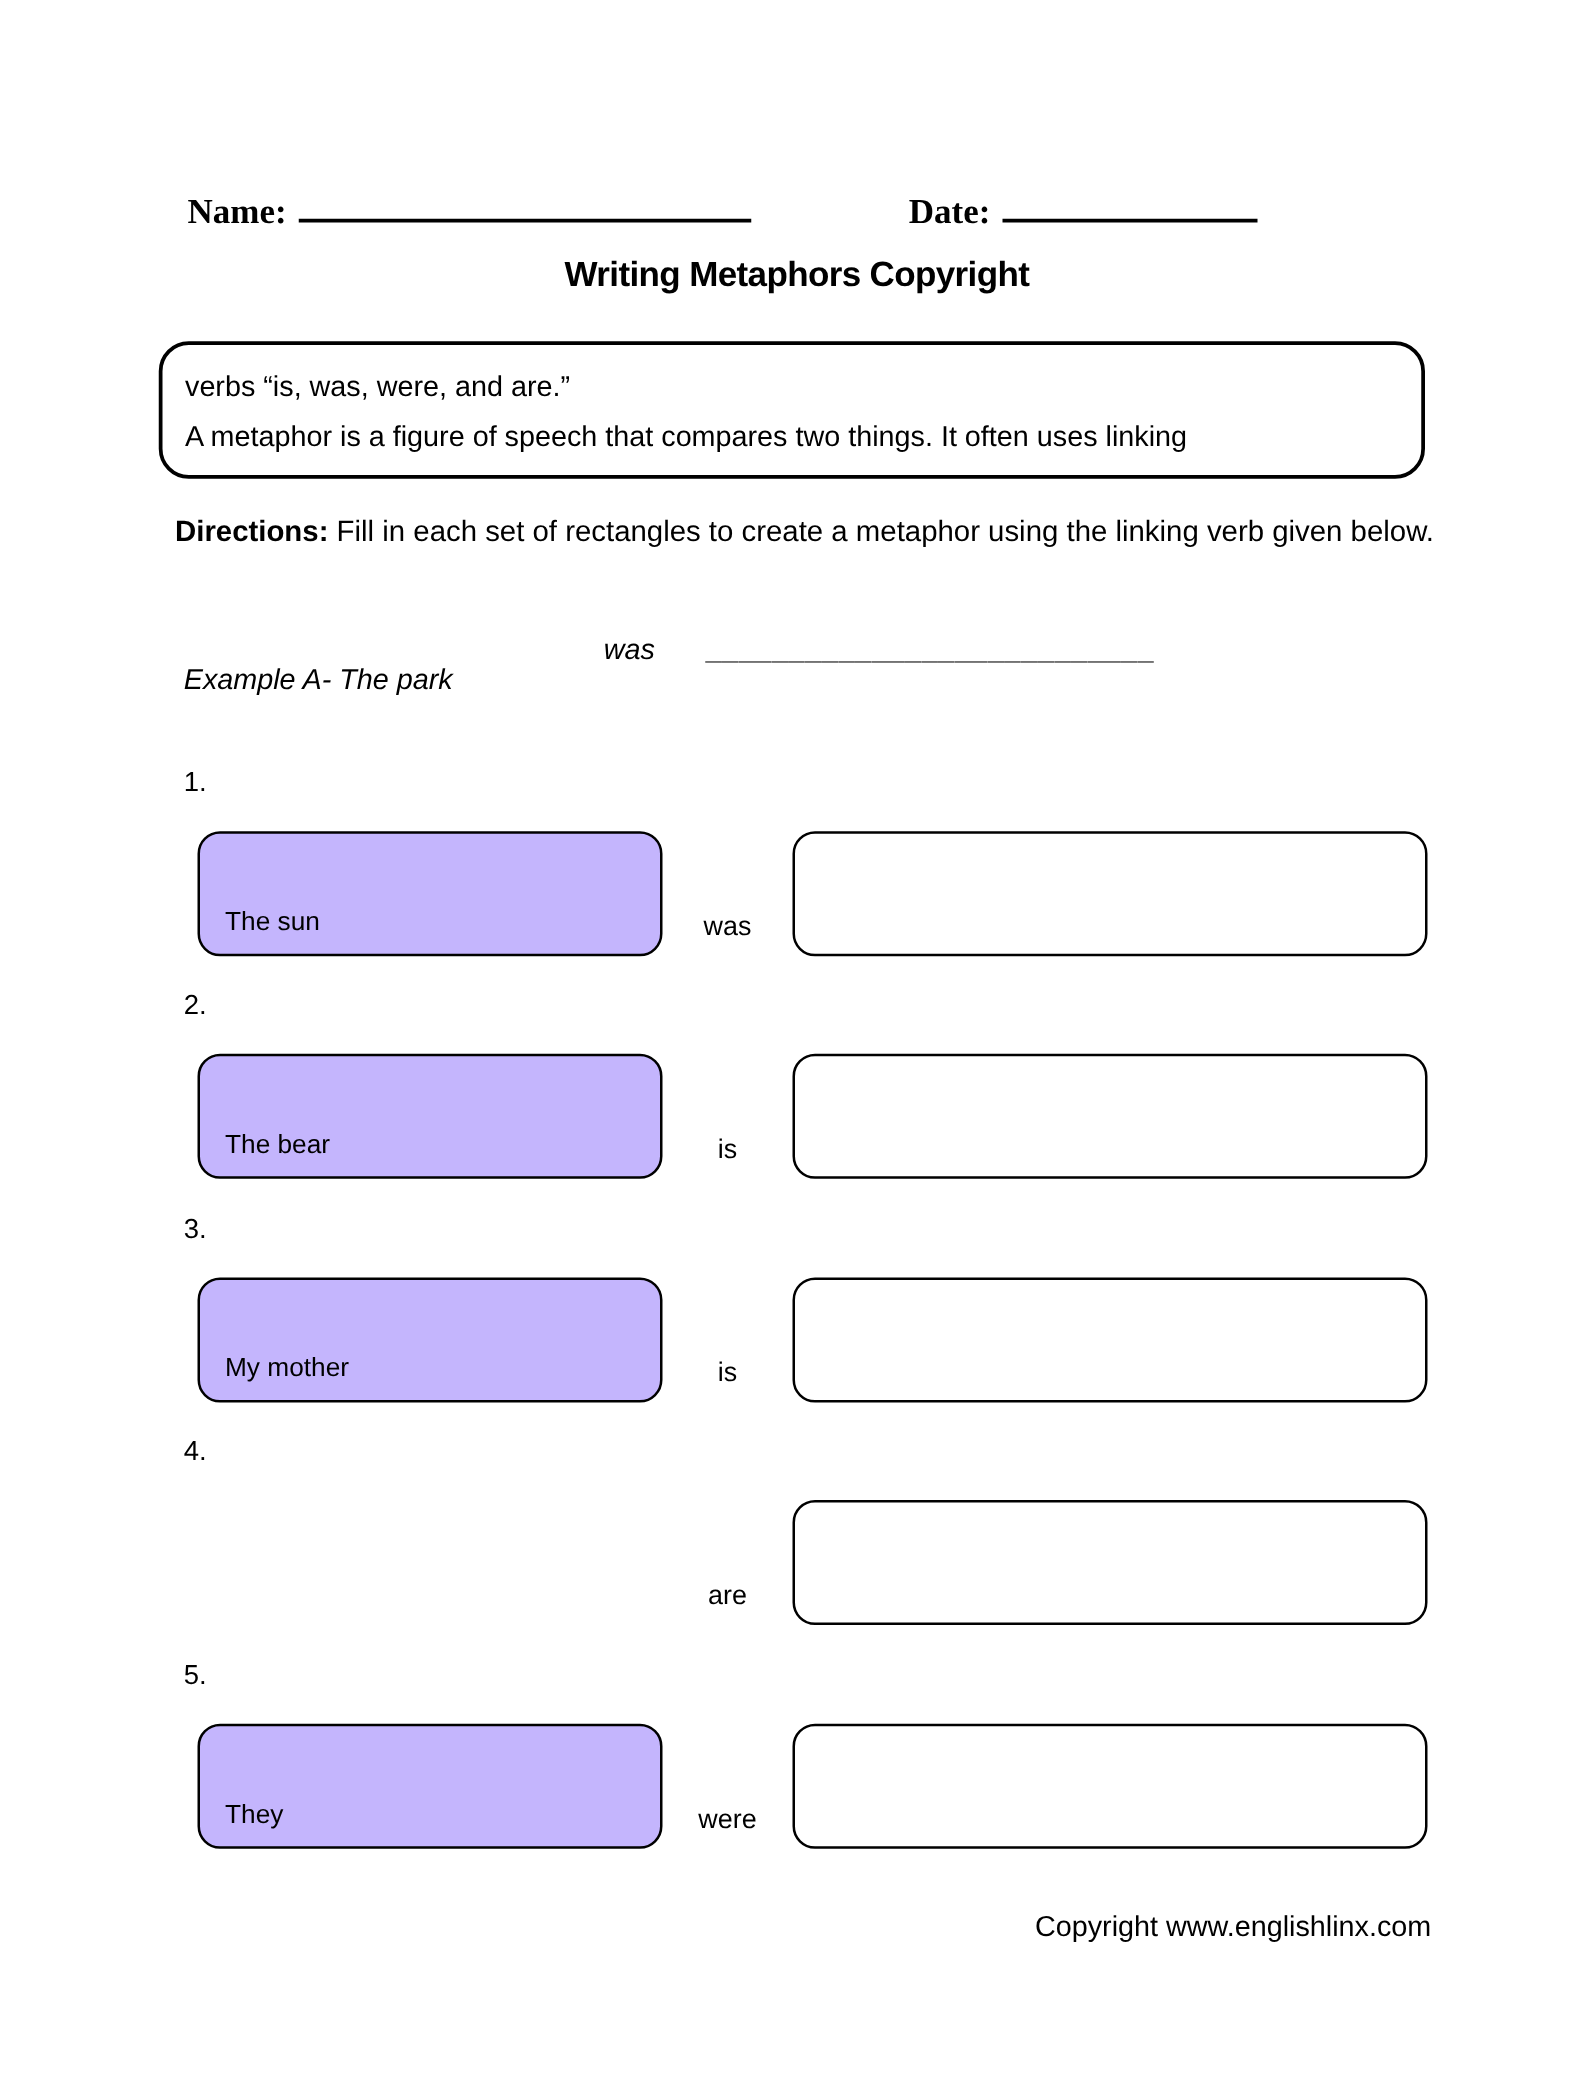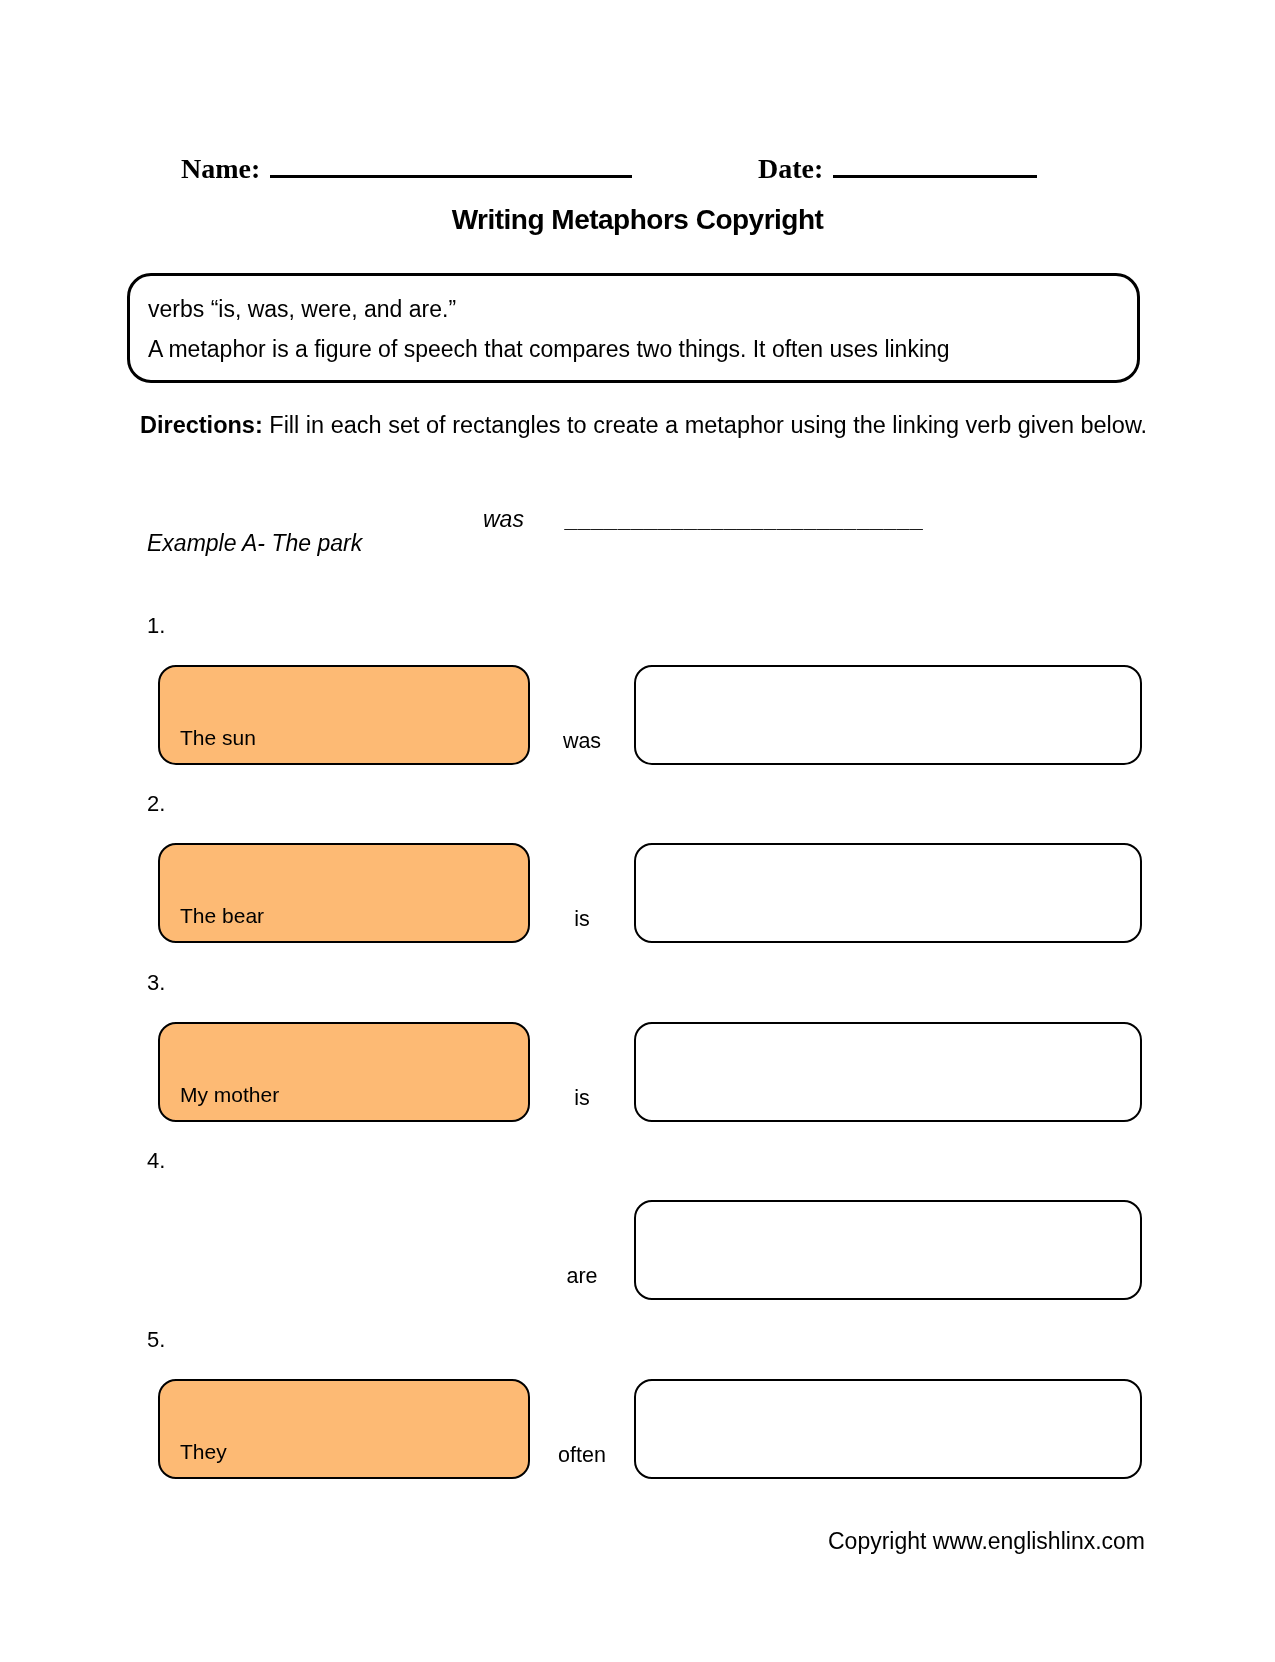--- a/index.html
+++ b/index.html
@@ -3,21 +3,21 @@
 <meta charset="utf-8">
 <style>
   * { margin:0; padding:0; box-sizing:border-box; }
   html,body { background:#ffffff; }
   .page {
     position:relative; width:1275px; height:1662px; background:#ffffff;
     font-family:"Liberation Sans", sans-serif; color:#000; overflow:hidden;
   }
   
   .hdr { position:absolute; top:146px; font-family:"Liberation Serif", serif;
-         font-weight:bold; font-size:28px; white-space:nowrap;margin-left:31px; }
+         font-weight:bold; font-size:28px; white-space:nowrap; }
   .hdr-name { left:150px; }
   .hdr-date { left:727px; }
   .fill-line { display:inline-block; border-bottom:3px solid #000; height:32px;
                vertical-align:baseline; margin-left:10px; }
   .fill-line.name { width:362px; }
   .fill-line.date { width:204px; }
   .title { position:absolute; left:0; top:204px; width:100%; text-align:center;
            font-size:28px; font-weight:bold; letter-spacing:-0.5px; }
   
   .intro-box { position:absolute; left:127px; top:273px; width:1013px; height:110px;
@@ -33,21 +33,21 @@
   .ex-prefix { position:absolute; left:147px;margin-top:24px; }
   .ex-verb   { position:absolute; left:483px; }
   .ex-blank  { position:absolute; left:566px; letter-spacing:0.5px; }
   .answer-row { position:absolute; left:147px; top:549px; font-style:italic;
                 font-size:23px; }
   .u { text-decoration:underline; text-decoration-thickness:2.5px; text-underline-offset:6px; }
   
   .row { position:absolute; left:0; width:100%; height:100px; }
   .item-number { position:absolute; left:147px; top:-52px; font-size:22px; }
   .subject-box { position:absolute; left:158px; top:0; width:372px; height:100px;
-                 border:2.5px solid #000; border-radius:18px; background:#fdba74; }
+                 border:2.5px solid #000; border-radius:18px; background:#c4b5fd; }
   .subject-label { position:absolute; left:20px; bottom:13px; font-size:21px; white-space:nowrap; }
   .verb-label { position:absolute; left:530px; top:64px; width:104px; text-align:center;
                 font-size:21.5px; }
   .answer-box { position:absolute; left:634px; top:0; width:508px; height:100px;
                 border:2.5px solid #000; border-radius:18px; background:#fff; }
   
   .footer { position:absolute; left:828px; top:1528px; font-size:23px; }
 </style>
 </head>
 <body>
@@ -110,19 +110,19 @@
     <span class="item-number">4.</span>
     <span class="verb-label">are</span>
     <div class="answer-box"></div>
   </div>
 
   <div class="row" style="top:1379px">
     <span class="item-number">5.</span>
     <div class="subject-box">
       <span class="subject-label">They</span>
     </div>
-    <span class="verb-label">often</span>
+    <span class="verb-label">were</span>
     <div class="answer-box"></div>
   </div>
 
   <div class="footer">Copyright www.englishlinx.com</div>
 
 </div>
 
 </body></html>

